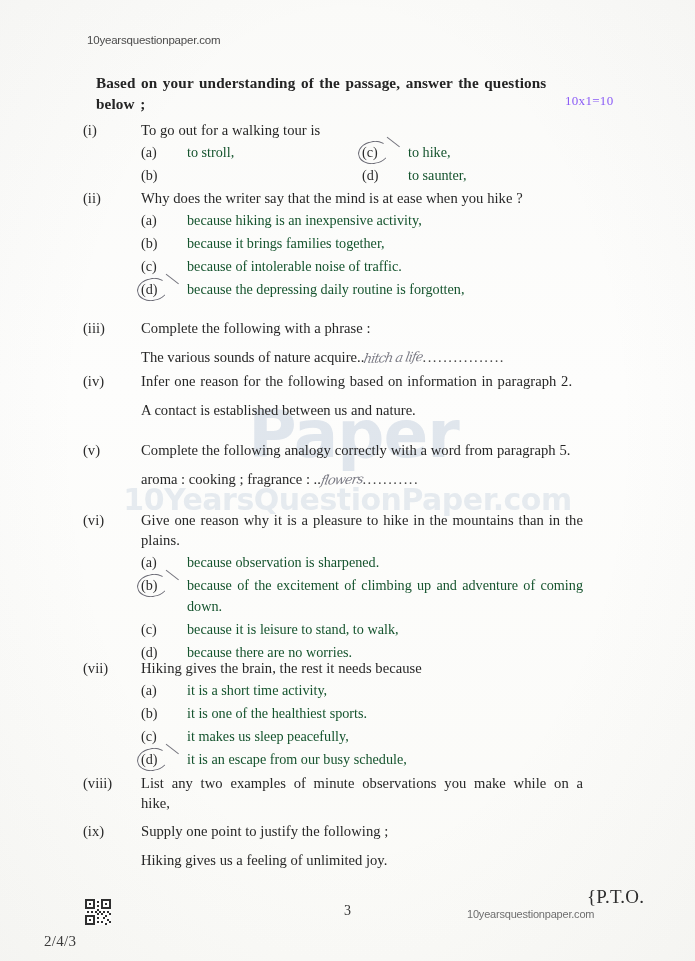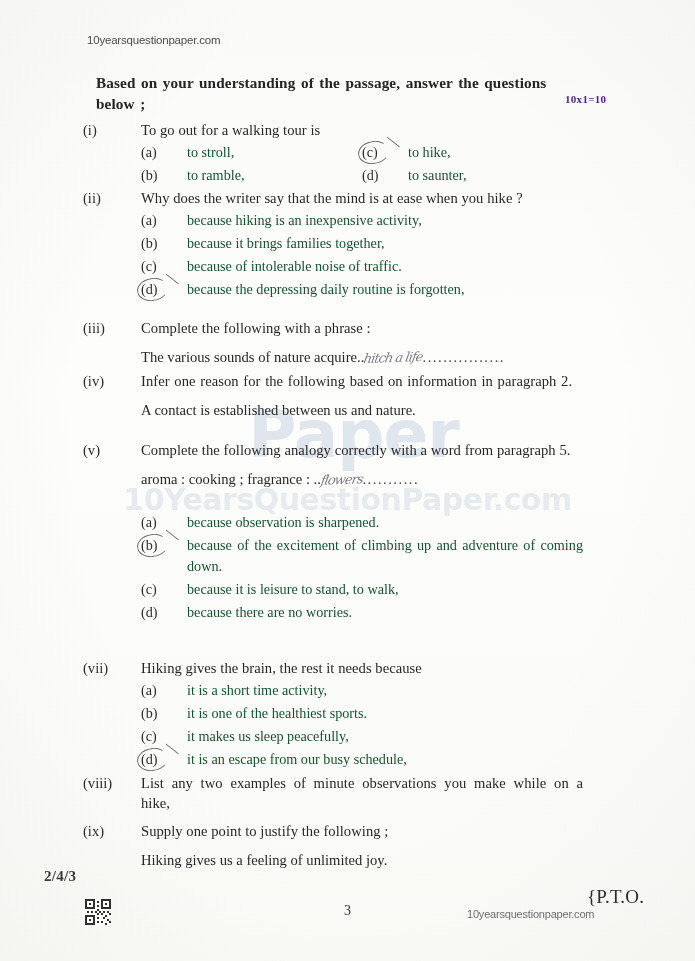--- a/index.html
+++ b/index.html
@@ -103,23 +103,23 @@
     font-size: 15.2px;
     line-height: 21px;
     letter-spacing: 0.15px;
     word-spacing: 1.5px;
     color: #242424;
   }
   .marks {
     position: absolute;
     left: 565px;
     top: 93px;
-    font-weight: bold;
-    font-size: 11px;
-    color: #4c1d95;
+    font-weight: normal;
+    font-size: 13px;
+    color: #8b5cf6;
     letter-spacing: 0.3px;
   }
 
   
   .q {
     position: absolute;
     left: 83px;
     width: 500px;
   }
   .q-row {
@@ -230,23 +230,23 @@
     opacity: 0.72;
     letter-spacing: -1px;
     transform: skewX(-12deg) rotate(-2deg);
     display: inline-block;
   }
 
   
   .footer-code {
     position: absolute;
     left: 44px;
-    top: 868px;
+    top: 933px;
     font-size: 15px;
-    font-weight: bold;
+    font-weight: normal;
     color: #3a3a3a;
     letter-spacing: 0.3px;
     z-index: 5;
   }
   .qr {
     position: absolute;
     left: 85px;
     top: 899px;
     width: 26px;
     height: 26px;
@@ -305,21 +305,20 @@
                 <div class="opt-body">to stroll,</div>
               </div>
               <div class="col-half">
                 <div class="opt-tag"><span>(c)</span><span class="pen-circle"></span><span class="pen-tail"></span></div>
                 <div class="opt-body">to hike,</div>
               </div>
             </div>
             <div class="opt-row">
               <div class="col-half">
                 <div class="opt-tag"><span>(b)</span></div>
-                <div class="opt-body">to ramble,</div>
               </div>
               <div class="col-half">
                 <div class="opt-tag"><span>(d)</span></div>
                 <div class="opt-body">to saunter,</div>
               </div>
             </div>
           </div>
         </div>
         <div class="q" style="top: 188px;">
           <div class="q-row">
@@ -360,20 +359,24 @@
           <div class="sub-line">A contact is established between us and nature.</div>
         </div>
         <div class="q" style="top: 440px;">
           <div class="q-row">
             <div class="q-num">(v)</div>
             <div class="q-text">Complete the following analogy correctly with a word from paragraph 5.</div>
           </div>
           <div class="sub-line"><span>aroma : cooking ; fragrance : ..</span><span class="handwriting">flowers</span><span class="dots">...........</span></div>
         </div>
         <div class="q" style="top: 510px;">
+          <div class="q-row">
+            <div class="q-num">(vi)</div>
+            <div class="q-text just">Give one reason why it is a pleasure to hike in the mountains than in the plains.</div>
+          </div>
           <div class="opts">
             <div class="opt-row">
               <div class="opt-tag"><span>(a)</span></div>
               <div class="opt-body">because observation is sharpened.</div>
             </div>
             <div class="opt-row">
               <div class="opt-tag"><span>(b)</span><span class="pen-circle"></span><span class="pen-tail"></span></div>
               <div class="opt-body just">because of the excitement of climbing up and adventure of coming down.</div>
             </div>
             <div class="opt-row">

